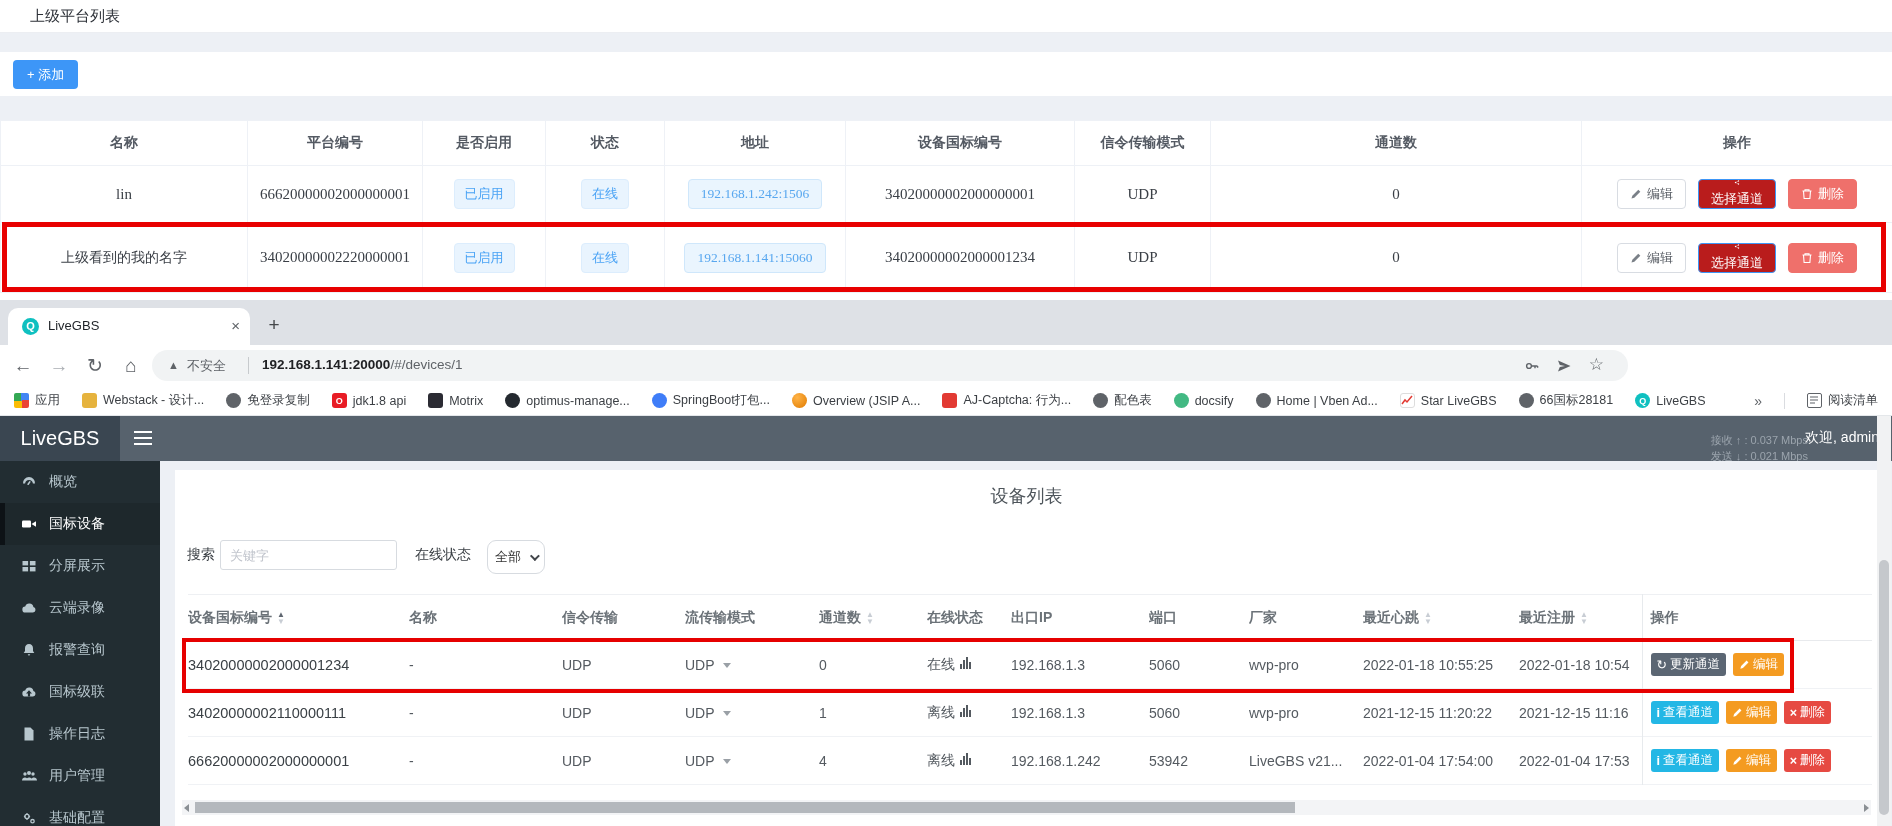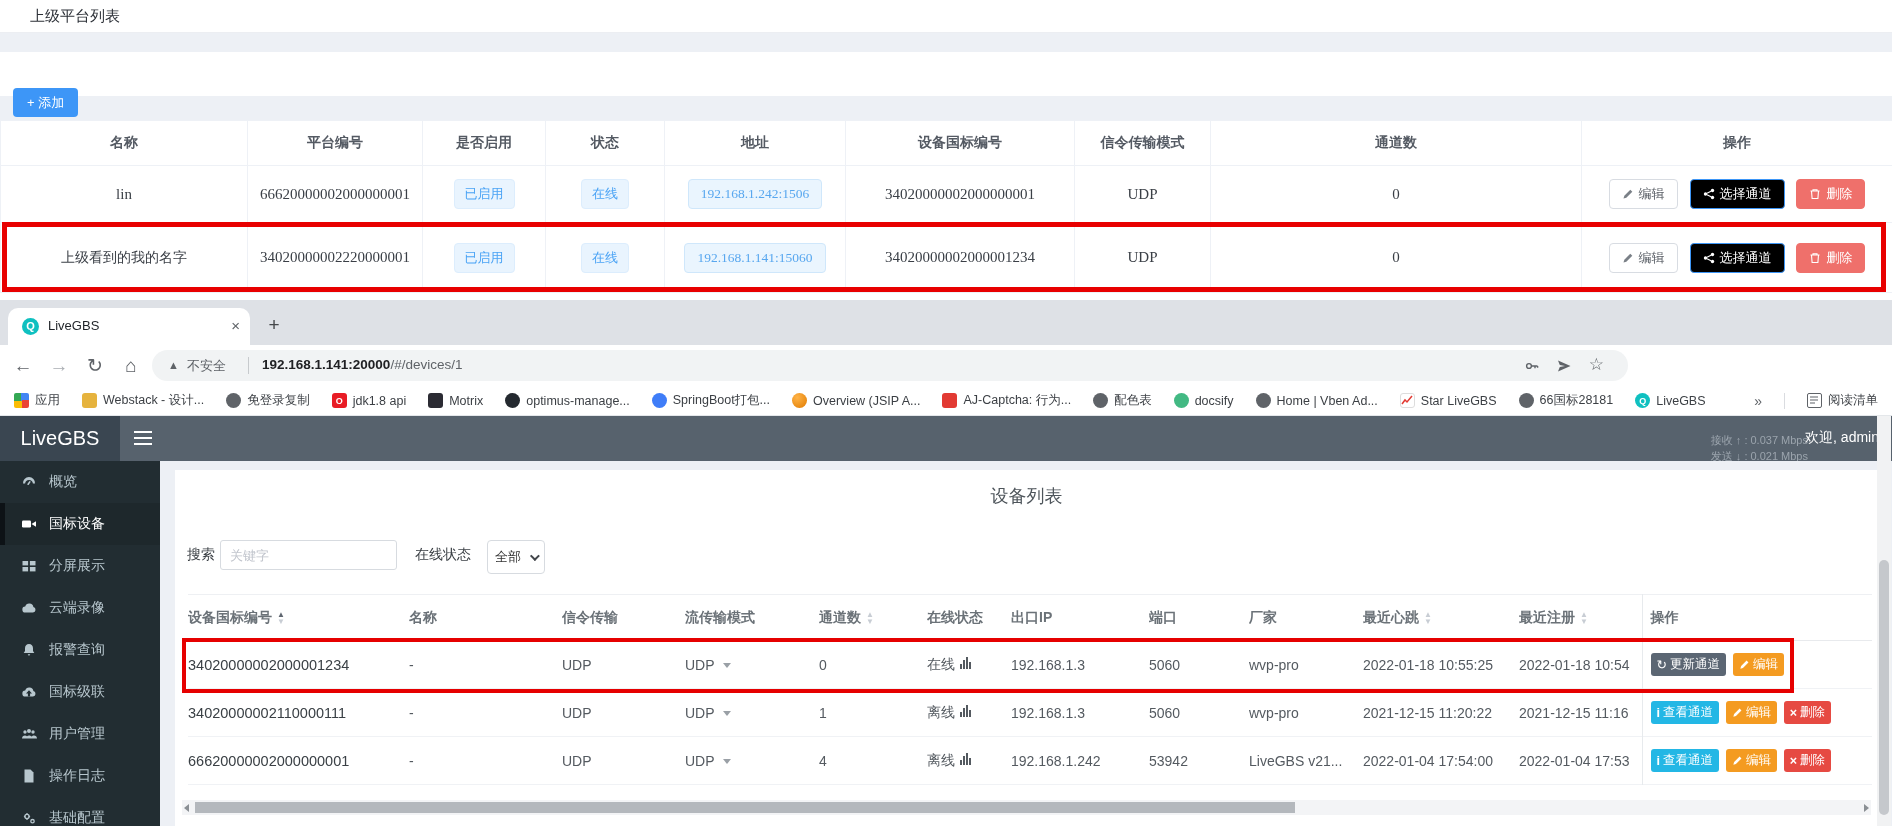--- a/index.html
+++ b/index.html
@@ -3,35 +3,35 @@
 <meta charset="utf-8">
 <style>
   * { box-sizing: border-box; margin: 0; padding: 0; }
   html,body { width:1892px; height:826px; overflow:hidden; font-family:"Liberation Sans",sans-serif; background:#fff; position:relative; }
 
   
   .topsec { position:absolute; top:0; left:0; width:1892px; height:300px; background:#edf0f5; }
   .t-titlebar { position:absolute; top:0; left:0; width:100%; height:33px; background:#fff; border-bottom:1px solid #eceef2; }
   .t-title { position:absolute; left:30px; top:7px; font-size:15px; font-weight:normal; color:#2b2f36; }
   .t-actionbar { position:absolute; top:52px; left:0; width:100%; height:44px; background:#fff; }
-  .add-btn { position:absolute; left:13px; top:8px; height:29px; padding:0 14px; background:#3d96f7; color:#fff; font-size:13px; border:none; border-radius:4px; cursor:pointer;margin-top:28px; }
+  .add-btn { position:absolute; left:13px; top:8px; height:29px; padding:0 14px; background:#3d96f7; color:#fff; font-size:13px; border:none; border-radius:4px; cursor:pointer; }
   .t-tablewrap { position:absolute; top:120px; left:0; width:100%; height:180px; background:#fff; }
   table.ptable { width:1892px; border-collapse:collapse; table-layout:fixed; }
   .ptable th, .ptable td { border:1px solid #eef1f6; text-align:center; vertical-align:middle; overflow:hidden; }
   .ptable thead tr { height:45px; }
   .ptable th { font-size:14px; font-weight:600; color:#545a63; background:#fff; }
   .ptable tbody tr.r1 { height:57px; }
   .ptable tbody tr.r2 { height:70px; }
   .ptable td { font-size:15px; color:#3a3f46; font-family:"Liberation Serif",serif; }
   .ptable td.cn { font-family:"Liberation Sans",sans-serif; font-size:14px; }
   .badge-lite { display:inline-block; padding:5px 10px; font-size:13px; border-radius:4px; background:#e9f4fe; color:#4aa3f5; border:1px solid #dcedfd; font-family:"Liberation Sans",sans-serif; }
   .badge-addr { display:inline-block; padding:6px 12px; font-size:13.5px; border-radius:4px; background:#eaf5fe; color:#58a7ef; border:1px solid #cfe7fb; font-family:"Liberation Serif",serif; }
   .pbtn { display:inline-flex; align-items:center; gap:5px; height:30px; padding:0 12px; border-radius:4px; font-size:13px; cursor:pointer; vertical-align:middle; margin:0 4px; font-family:"Liberation Sans",sans-serif; }
   .pbtn-edit { background:#fff; border:1px solid #d8dce2; color:#5a5f66; }
-  .pbtn-blue { background:#000000; border:1px solid #3d96f7; color:#fff; }
+  .pbtn-blue { background:#b91c1c; border:1px solid #3d96f7; color:#fff;flex-direction:column; }
   .pbtn-red  { background:#ef706b; border:1px solid #ef706b; color:#fff; }
   .red-box-top { position:absolute; left:2px; top:222px; width:1884px; height:70px; border:5px solid #e80000; z-index:40; pointer-events:none; }
   .red-box-row { position:absolute; border:4px solid #e60000; z-index:40; pointer-events:none; }
 
   
   .tabstrip { position:absolute; top:300px; left:0; width:100%; height:45px; background:#dee1e6; }
   .tab { position:absolute; left:8px; top:8px; width:242px; height:37px; background:#fff; border-radius:10px 10px 0 0; }
   .tab-favicon { position:absolute; left:14px; top:10px; width:17px; height:17px; border-radius:50%; background:#0fc0c0; color:#fff; font-size:11px; font-weight:bold; text-align:center; line-height:17px; }
   .tab-label { position:absolute; left:40px; top:10px; font-size:13px; color:#1f2328; }
   .tab-close { position:absolute; right:10px; top:9px; font-size:15px; color:#5f6368; cursor:pointer; }
@@ -67,21 +67,21 @@
   .side-item { height:42px; display:flex; align-items:center; gap:12px; padding-left:21px; color:#b8c7ce; font-size:14px; cursor:pointer; }
   .side-item svg { width:16px; height:16px; fill:currentColor; flex:0 0 auto; }
   .side-item.active { background:#1e282c; color:#fff; border-left:5px solid #0d1216; padding-left:16px; }
   .content { position:absolute; left:160px; top:45px; right:0; bottom:0; background:#edf0f5; }
   .panel { position:absolute; left:15px; top:9px; width:1703px; height:356px; background:#fff; }
   .page-title { position:absolute; top:14px; left:0; width:100%; text-align:center; font-size:18px; color:#4e555b; }
   .search-label { position:absolute; left:12px; top:76px; font-size:14px; color:#3a3f44; }
   .search-input { position:absolute; left:45px; top:70px; width:177px; height:30px; border:1px solid #d7dbe0; border-radius:3px; font-size:13px; padding:0 9px; color:#333; outline:none; }
   .search-input::placeholder { color:#c0c4cc; }
   .status-label { position:absolute; left:240px; top:76px; font-size:14px; color:#3a3f44; }
-  .status-select { position:absolute; left:312px; top:70px; width:58px; height:30px; border:1px solid #d7dbe0; border-radius:4px; font-size:13px; color:#333; display:flex; align-items:center; justify-content:space-between; padding:16px 7px; cursor:pointer; background:#fff; }
+  .status-select { position:absolute; left:312px; top:70px; width:58px; height:30px; border:1px solid #d7dbe0; border-radius:9px; font-size:13px; color:#333; display:flex; align-items:center; justify-content:space-between; padding:16px 7px; cursor:pointer; background:#fff; }
   .sel-caret { width:7px; height:7px; border-right:2px solid #42464b; border-bottom:2px solid #42464b; transform:rotate(45deg) translateY(-2px); }
 
   table.dtable { position:absolute; left:13px; top:124px; width:1684px; border-collapse:collapse; table-layout:fixed; }
   .dtable th, .dtable td { text-align:left; vertical-align:middle; overflow:hidden; white-space:nowrap; padding:0; }
   .dtable thead tr { height:46px; border-top:1px solid #eef0f3; border-bottom:1px solid #e8eaed; }
   .dtable th { font-size:14px; font-weight:600; color:#6b7278; }
   .dtable tbody tr { height:48px; border-bottom:1px solid #f0f2f5; }
   .dtable td { font-size:14px; color:#545a60; }
   .dtable td.idcell { color:#3a4045; font-size:14.5px; }
   .dtable .op { background:#fff; border-left:1px solid #e7eaed; padding-left:8px; }
@@ -395,32 +395,32 @@
       </div>
     <div class="side-item">
         <svg viewBox="0 0 16 16">
           <path d="M4.5 12.5a3 3 0 01-.3-6A4.2 4.2 0 0112.4 7a2.8 2.8 0 01-.4 5.5z"></path>
           <path d="M8 6.2L5 9.4h1.9v3h2.2v-3H11z" fill="#222d32"></path>
         </svg>
         <span>国标级联</span>
       </div>
     <div class="side-item">
         <svg viewBox="0 0 16 16">
+          <path d="M3.5 1.5h6l3 3v10h-9z"></path>
+        </svg>
+        <span>操作日志</span>
+      </div>
+    <div class="side-item">
+        <svg viewBox="0 0 16 16">
           <circle cx="4" cy="6" r="1.7"></circle>
           <circle cx="12" cy="6" r="1.7"></circle>
           <circle cx="8" cy="5" r="2"></circle>
           <path d="M1 12.5c0-1.8 1.3-3 3-3 .8 0 1.5.3 2 .8a3.7 3.7 0 012-.8c1 0 2 .4 2.6 1.1.5-.7 1.4-1.1 2.4-1.1 1.7 0 3 1.2 3 3z"></path>
         </svg>
         <span>用户管理</span>
-      </div>
-    <div class="side-item">
-        <svg viewBox="0 0 16 16">
-          <path d="M3.5 1.5h6l3 3v10h-9z"></path>
-        </svg>
-        <span>操作日志</span>
       </div>
     <div class="side-item">
         <svg viewBox="0 0 16 16">
           <circle cx="6" cy="6.5" r="2.1" fill="none" stroke="currentColor" stroke-width="1.4"></circle>
           <circle cx="11.5" cy="11.2" r="1.7" fill="none" stroke="currentColor" stroke-width="1.3"></circle>
           <path d="M6 3V4.4M6 8.6v1.4M2.9 6.5h1.4M7.7 6.5h1.4" stroke="currentColor" stroke-width="1.2"></path>
         </svg>
         <span>基础配置</span>
       </div>
   </div>

